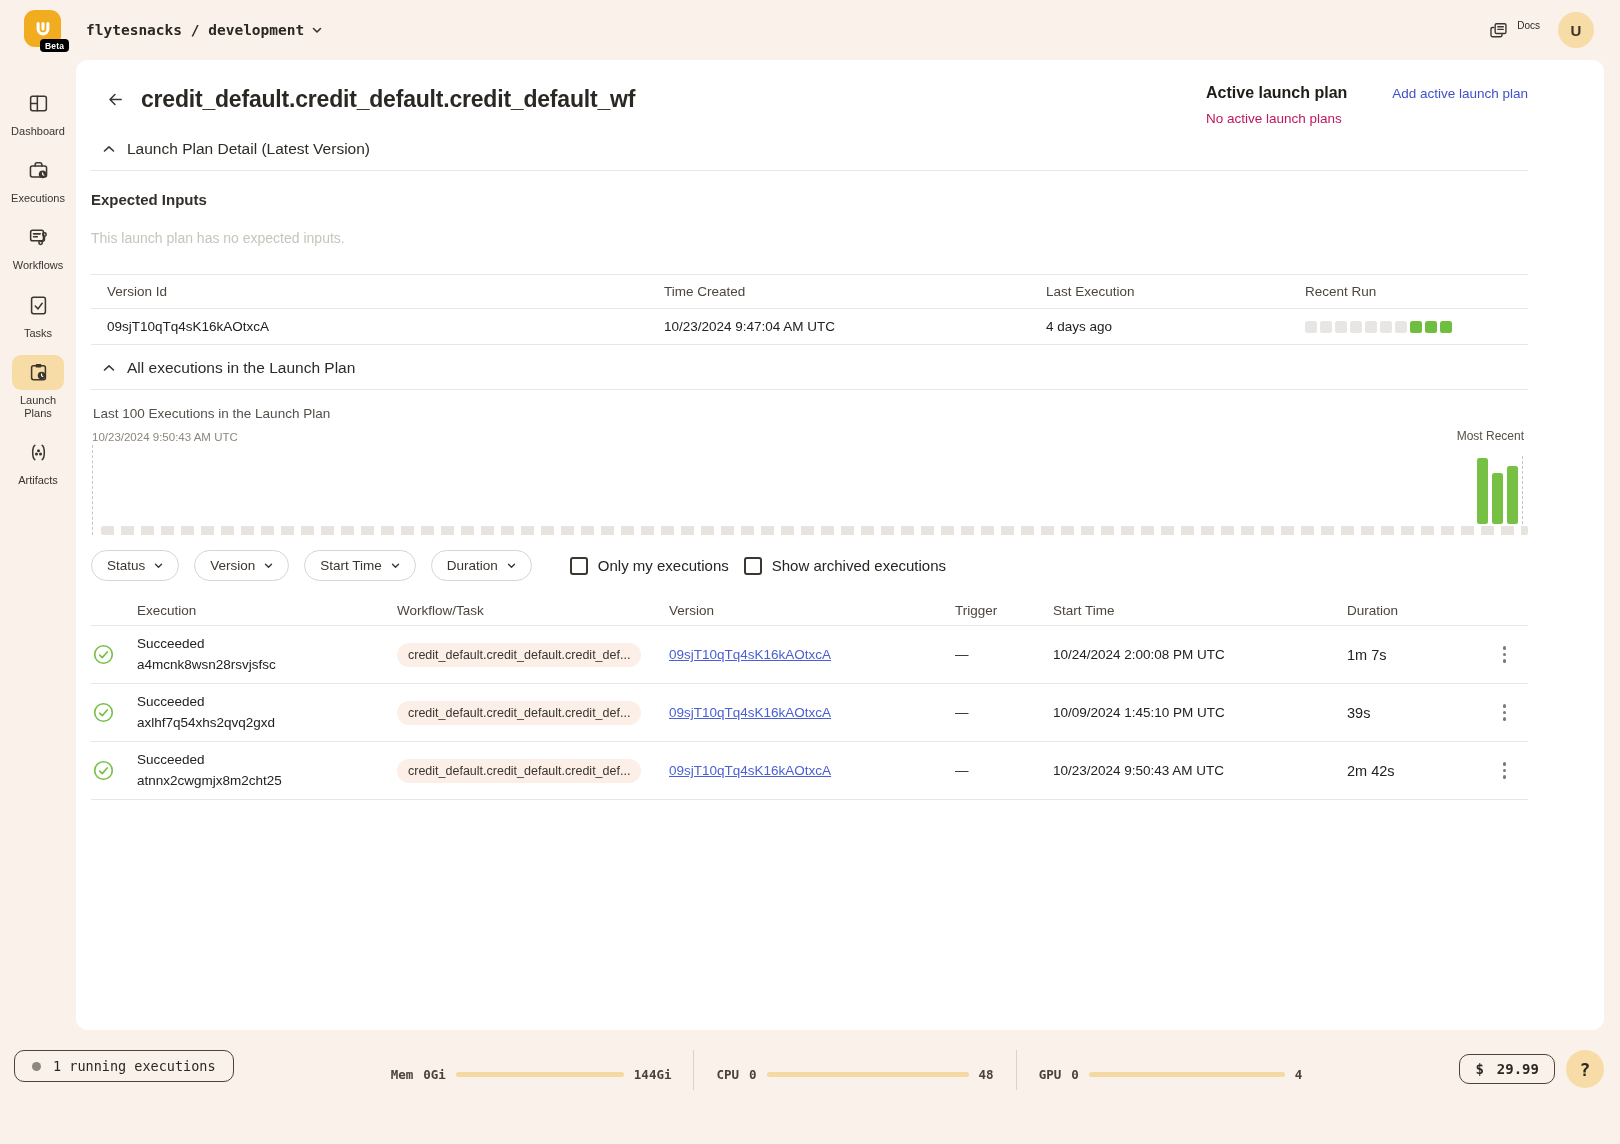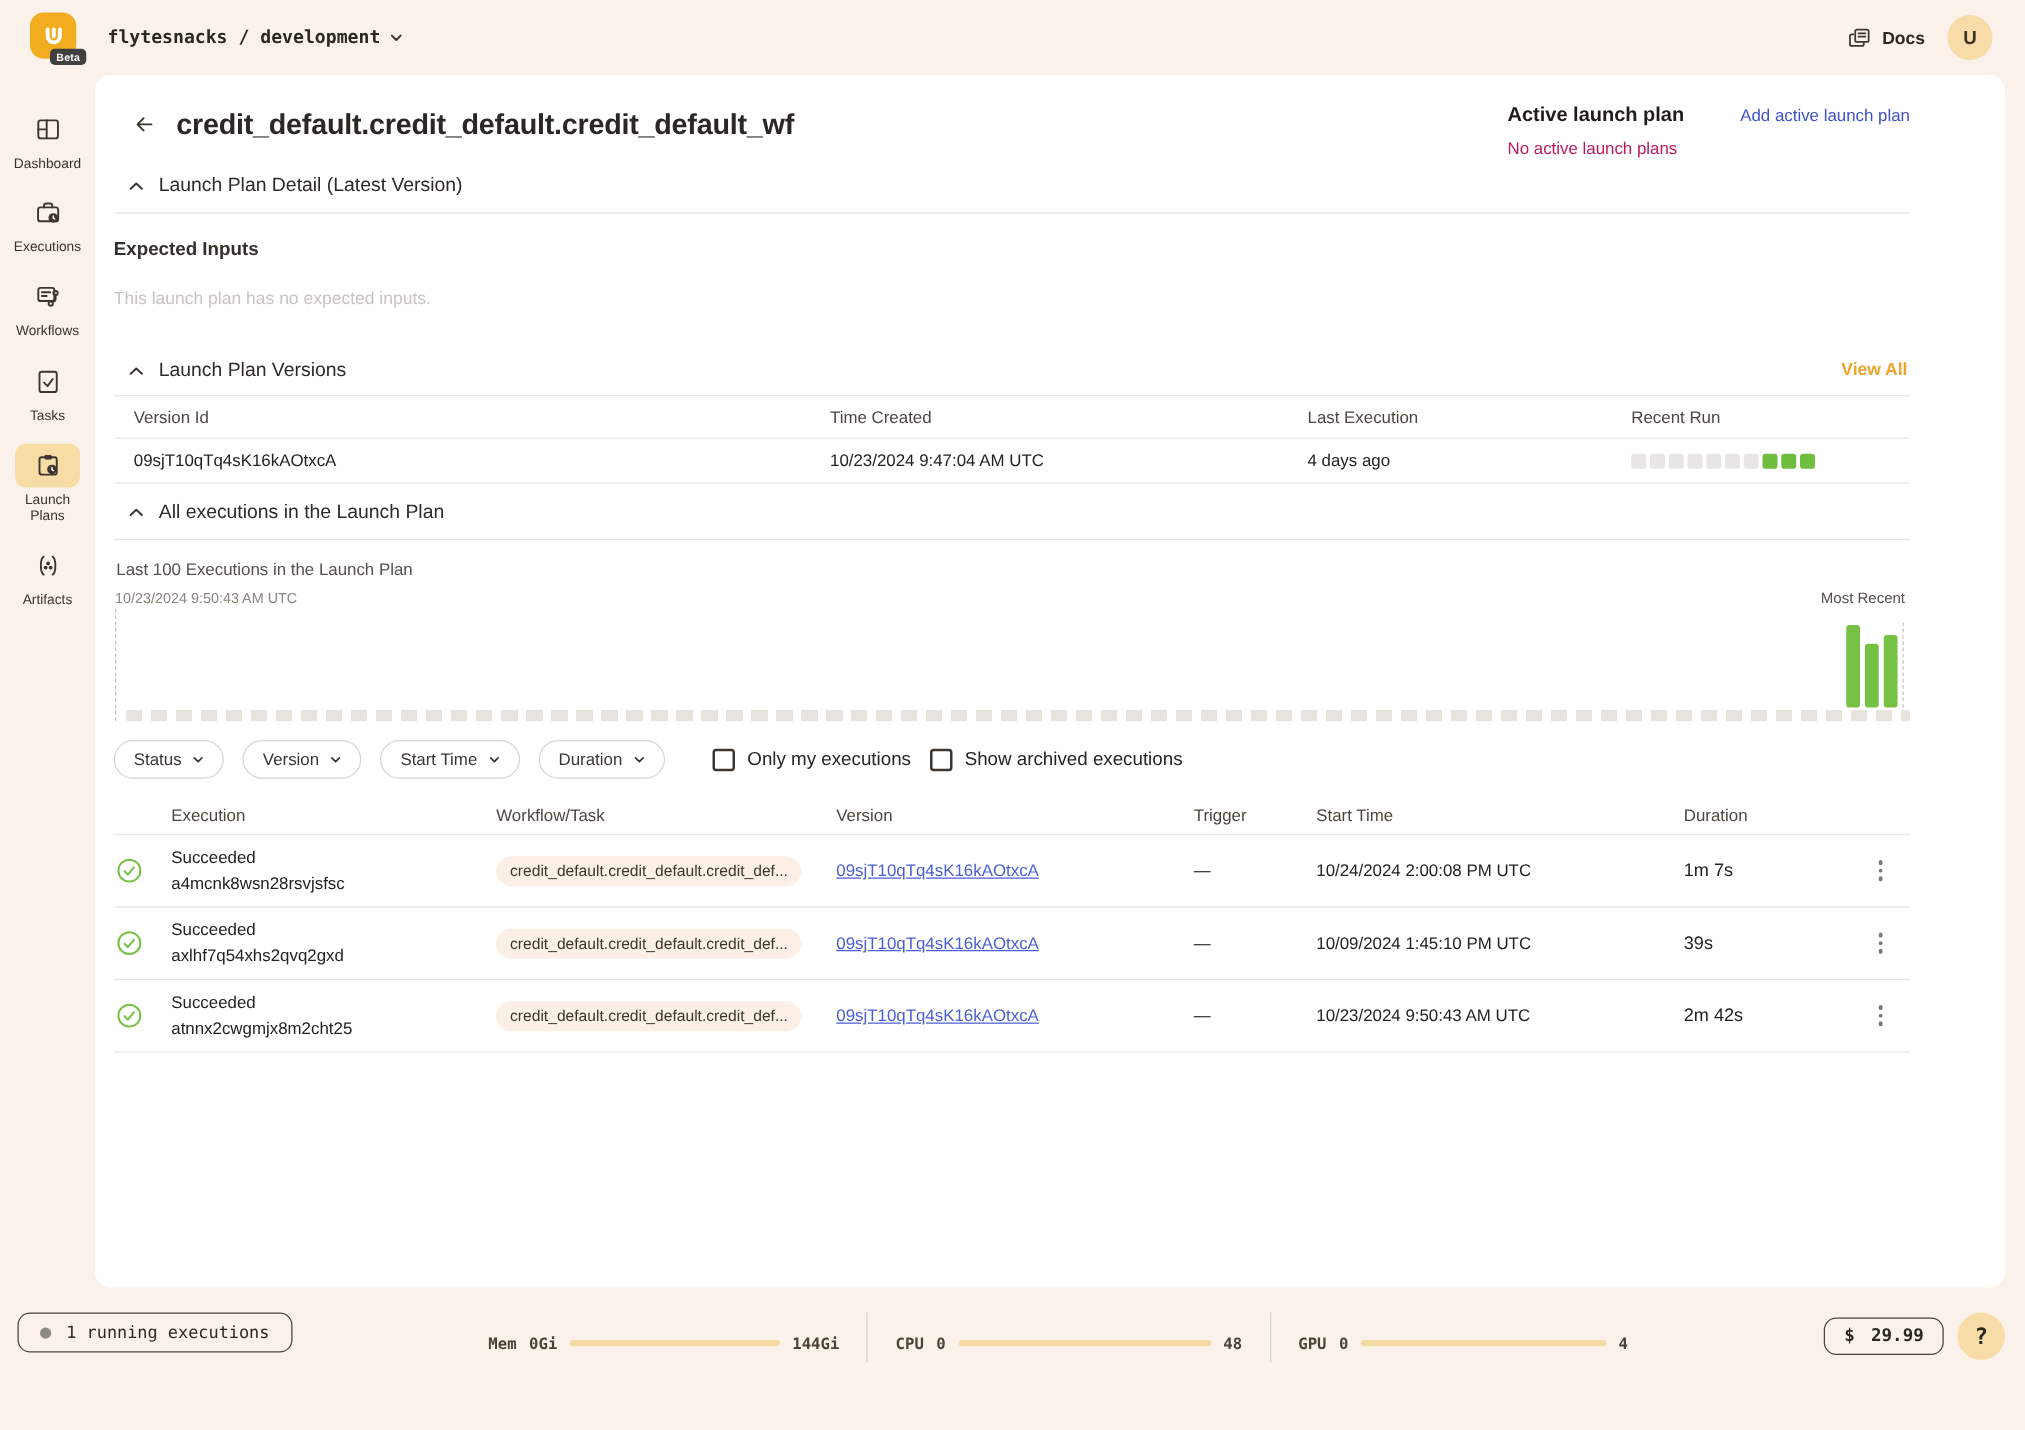--- a/index.html
+++ b/index.html
@@ -11,26 +11,26 @@
     overflow:hidden;
     -webkit-font-smoothing:antialiased;
   }
   svg { display:block; }
   button { font-family:inherit; background:none; border:none; cursor:pointer; color:inherit; }
 
   
   .topbar { height:60px; display:flex; align-items:center; padding:0 26px 0 24px; }
   .logo-wrap { position:relative; width:40px; height:40px; margin-right:22px; cursor:pointer; }
   .logo-sq { width:37px; height:37px; border-radius:11px; background:#F2AC1F; display:flex; align-items:center; justify-content:center; }
-  .beta-badge { position:absolute; left:16px; bottom:-2px; background:#404040; color:#fff;
+  .beta-badge { position:absolute; left:16px; bottom:-2px; background:#000000; color:#fff;
     font-size:8.5px; font-weight:700; padding:1.5px 5px; border-radius:4px; letter-spacing:.2px; }
   .breadcrumb { display:flex; align-items:center; gap:8px; font-family:"DejaVu Sans Mono", monospace;
     font-weight:700; font-size:14.5px; color:#2B2722; }
   .tb-right { margin-left:auto; display:flex; align-items:center; gap:18px; }
-  .docs-btn { display:flex; align-items:center; gap:8px; font-size:14px; font-weight:700; color:#2B2722; }
+  .docs-btn { display:flex; align-items:flex-start; gap:8px; font-size:10px; font-weight:400; color:#2B2722; }
   .avatar { width:36px; height:36px; border-radius:50%; background:#F8DCA8; color:#3B332A;
     font-size:15px; font-weight:600; display:flex; align-items:center; justify-content:center; }
 
   
   .body-row { display:flex; height:970px; }
   .sidebar { width:76px; flex:0 0 76px; padding-top:26px; display:flex; flex-direction:column; gap:15px; align-items:center; }
   .nav-item { display:flex; flex-direction:column; align-items:center; gap:4px; width:84px; cursor:pointer; }
   .nav-icon-box { width:52px; height:35px; border-radius:9px; display:flex; align-items:center; justify-content:center; }
   .nav-item.active .nav-icon-box { background:#F8DCA6; }
   .nav-label { font-size:11px; color:#3A342E; text-align:center; line-height:1.2; max-width:60px; }
@@ -251,29 +251,20 @@
     </div>
     <div class="divider"></div>
 
     <div class="inputs-row">
       <div class="inputs-col">
         <div class="inputs-title">Expected Inputs</div>
         <div class="inputs-empty">This launch plan has no expected inputs.</div>
       </div>
     </div>
 
-    <div class="lpv-head">
-      <div class="section-head" style="padding-bottom:10px;">
-        <svg width="12" height="8" viewBox="0 0 12 8" class="ico">
-            <path d="M1.5 6L6 1.8 10.5 6"></path>
-          </svg>
-        <span class="section-title">Launch Plan Versions</span>
-      </div>
-      <a class="view-all">View All</a>
-    </div>
     <div class="divider"></div>
 
     <div class="lpv-grid lpv-header">
       <span>Version Id</span>
       <span>Time Created</span>
       <span>Last Execution</span>
       <span>Recent Run</span>
     </div>
     <div class="divider"></div>
     <div class="lpv-grid lpv-row">

